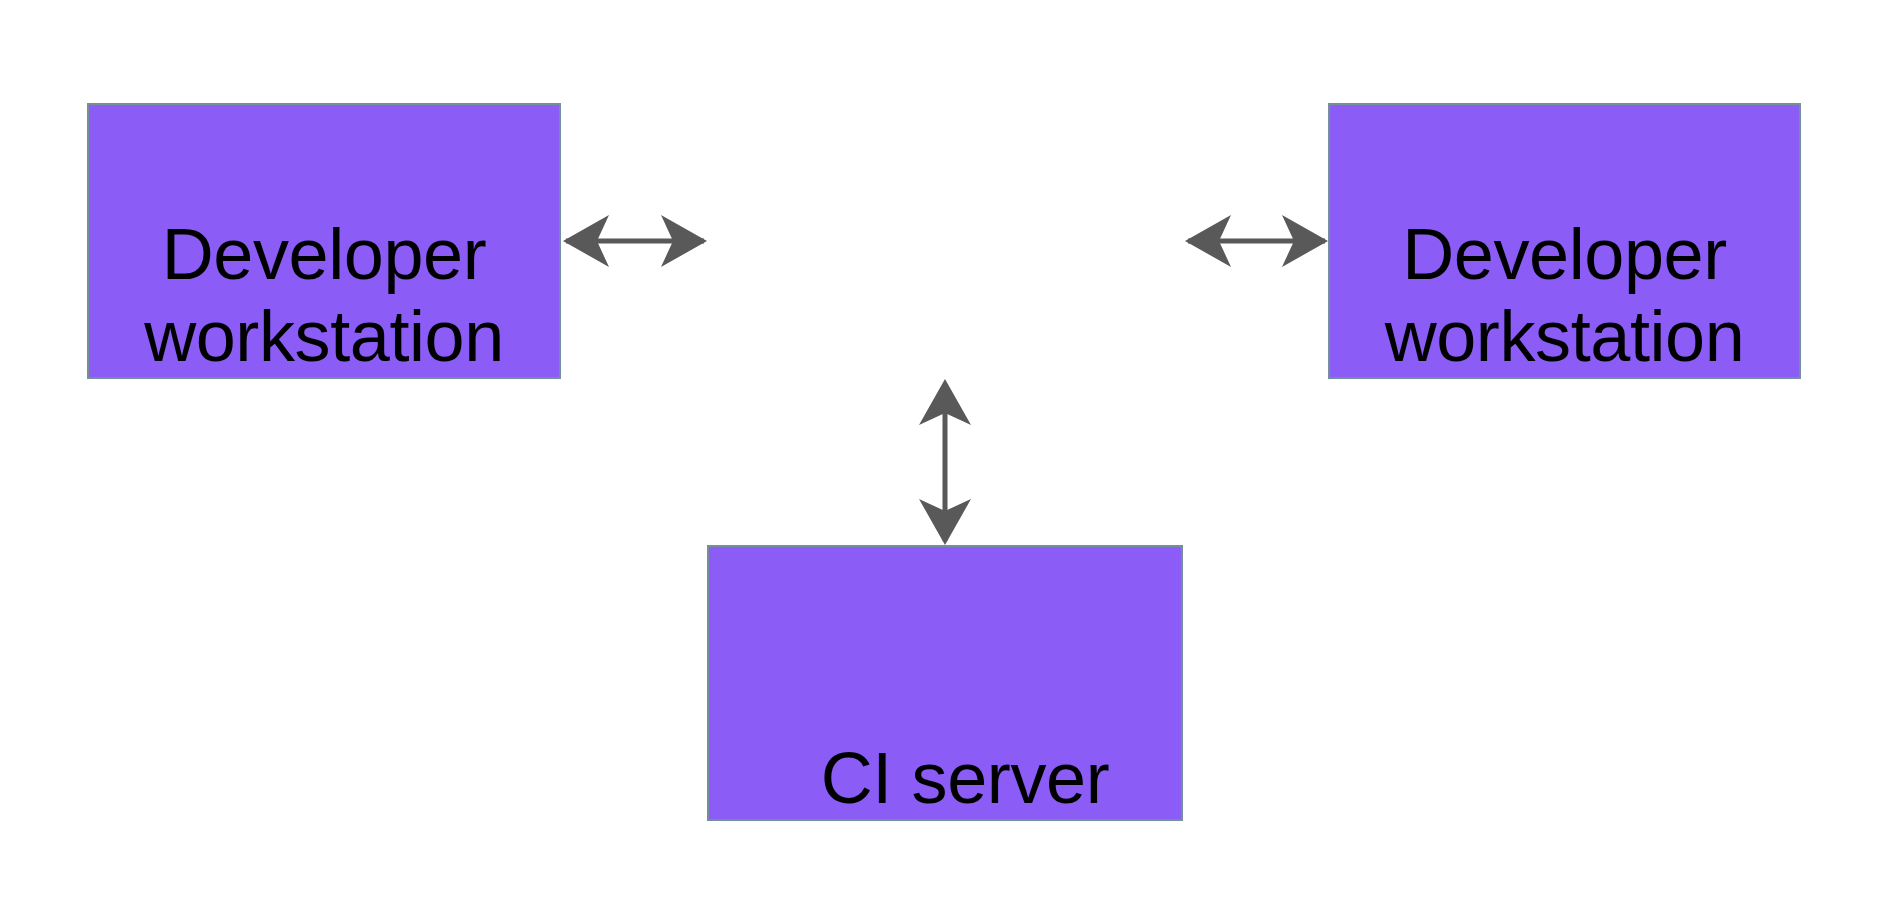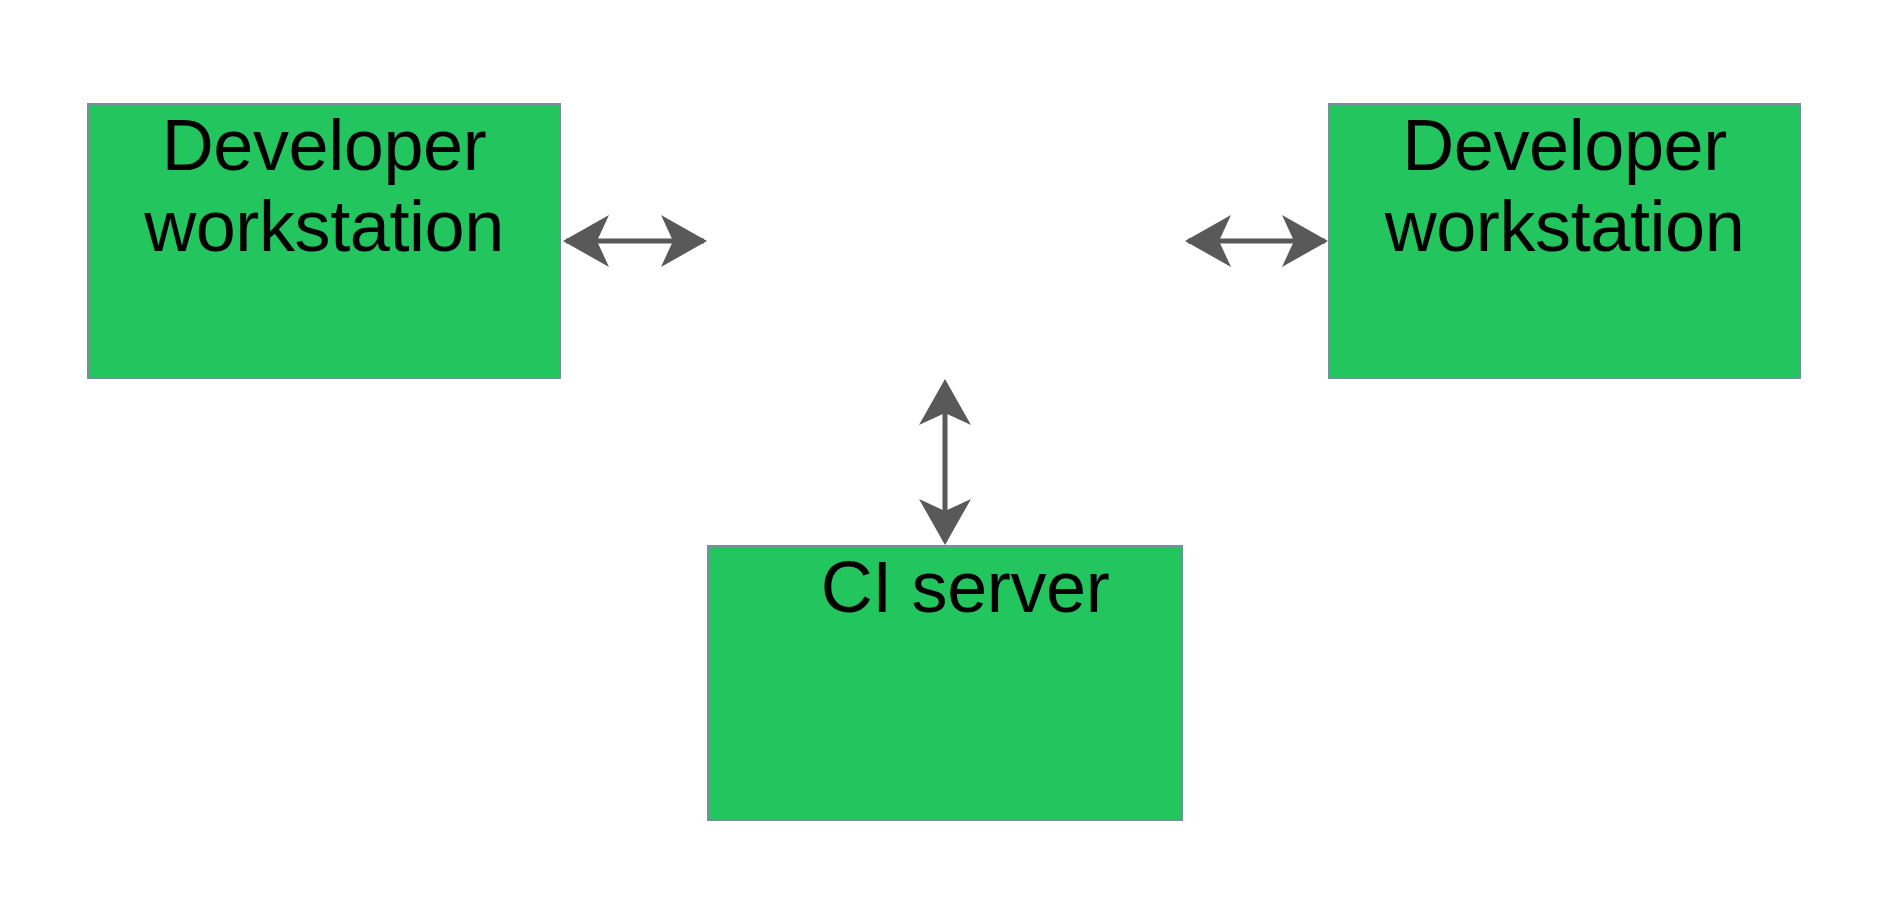--- a/index.html
+++ b/index.html
@@ -14,24 +14,24 @@
   #canvas {
     position: relative;
     width: 1900px;
     height: 922px;
     background: #ffffff;
     overflow: hidden;
   }
   .node {
     position: absolute;
     box-sizing: border-box;
-    background: #22c55e;
+    background: #8b5cf6;
     border: 2px solid #73909c;
     display: flex;
-    align-items: flex-start;
+    align-items: flex-end;
     justify-content: center;
   }
   .node-label {
     color: #000000;
     font-size: 72px;
     line-height: 1.13;
     font-weight: 400;
     text-align: center;
     letter-spacing: -0.4px;
     white-space: pre-line;

